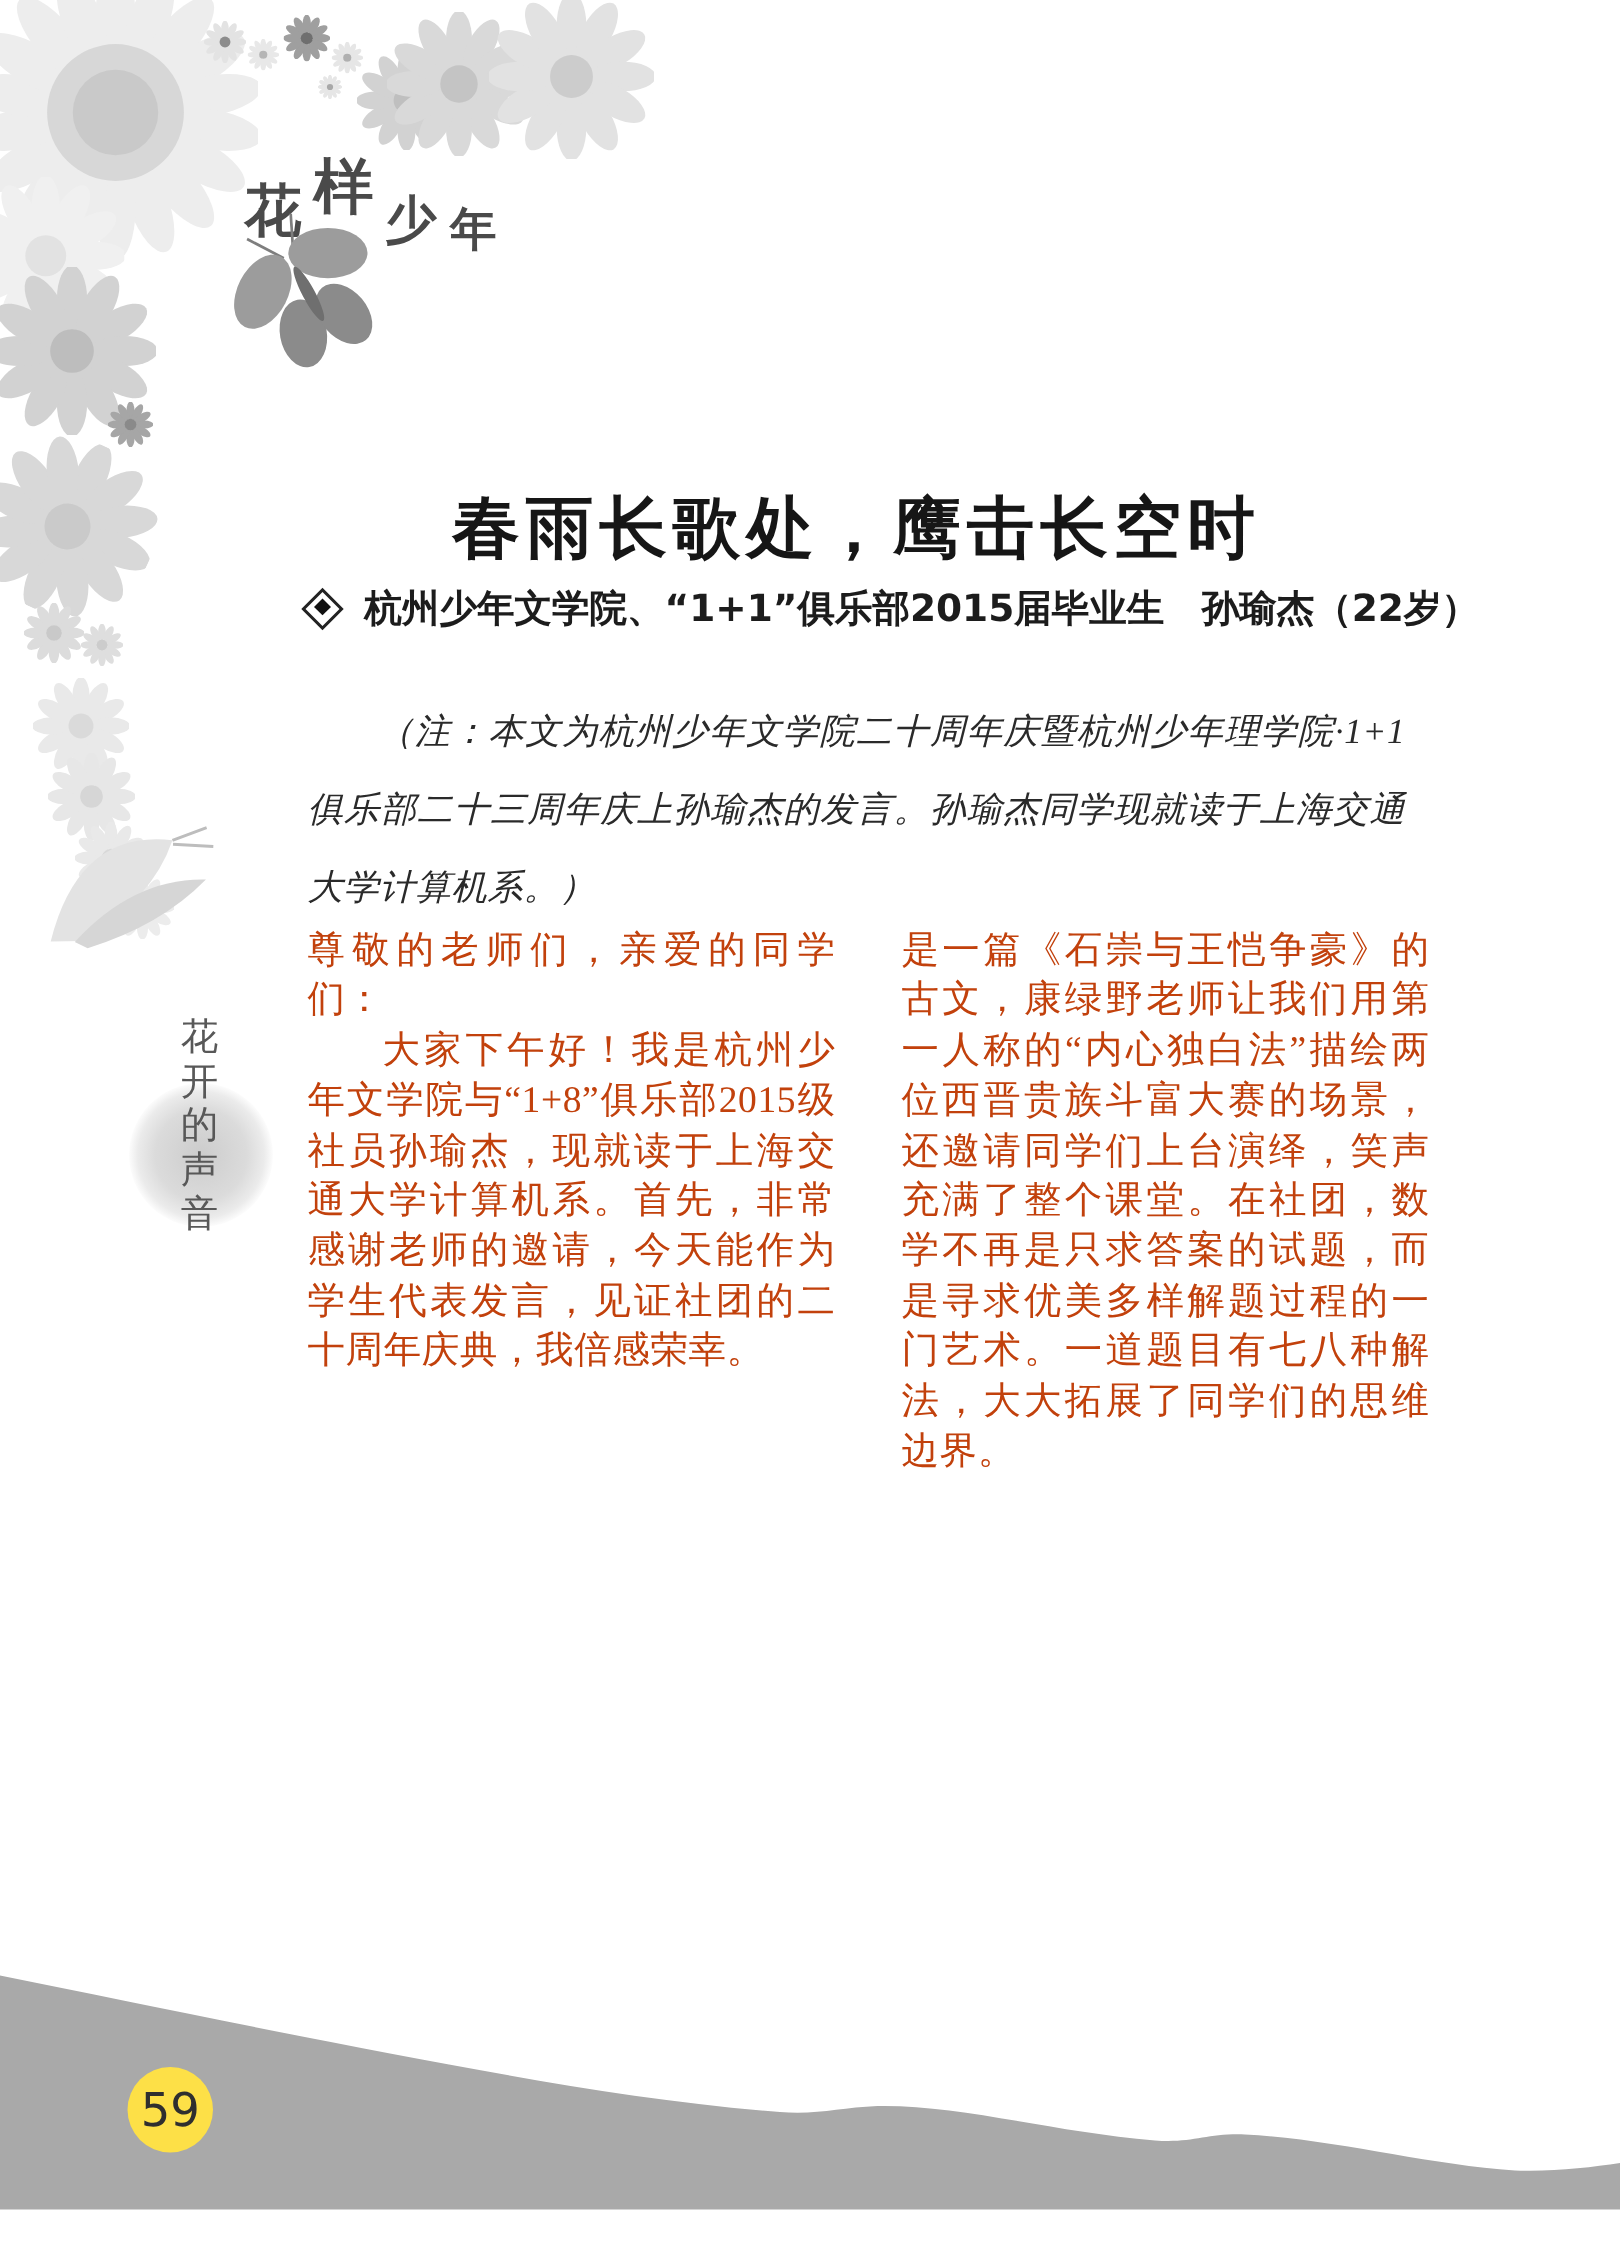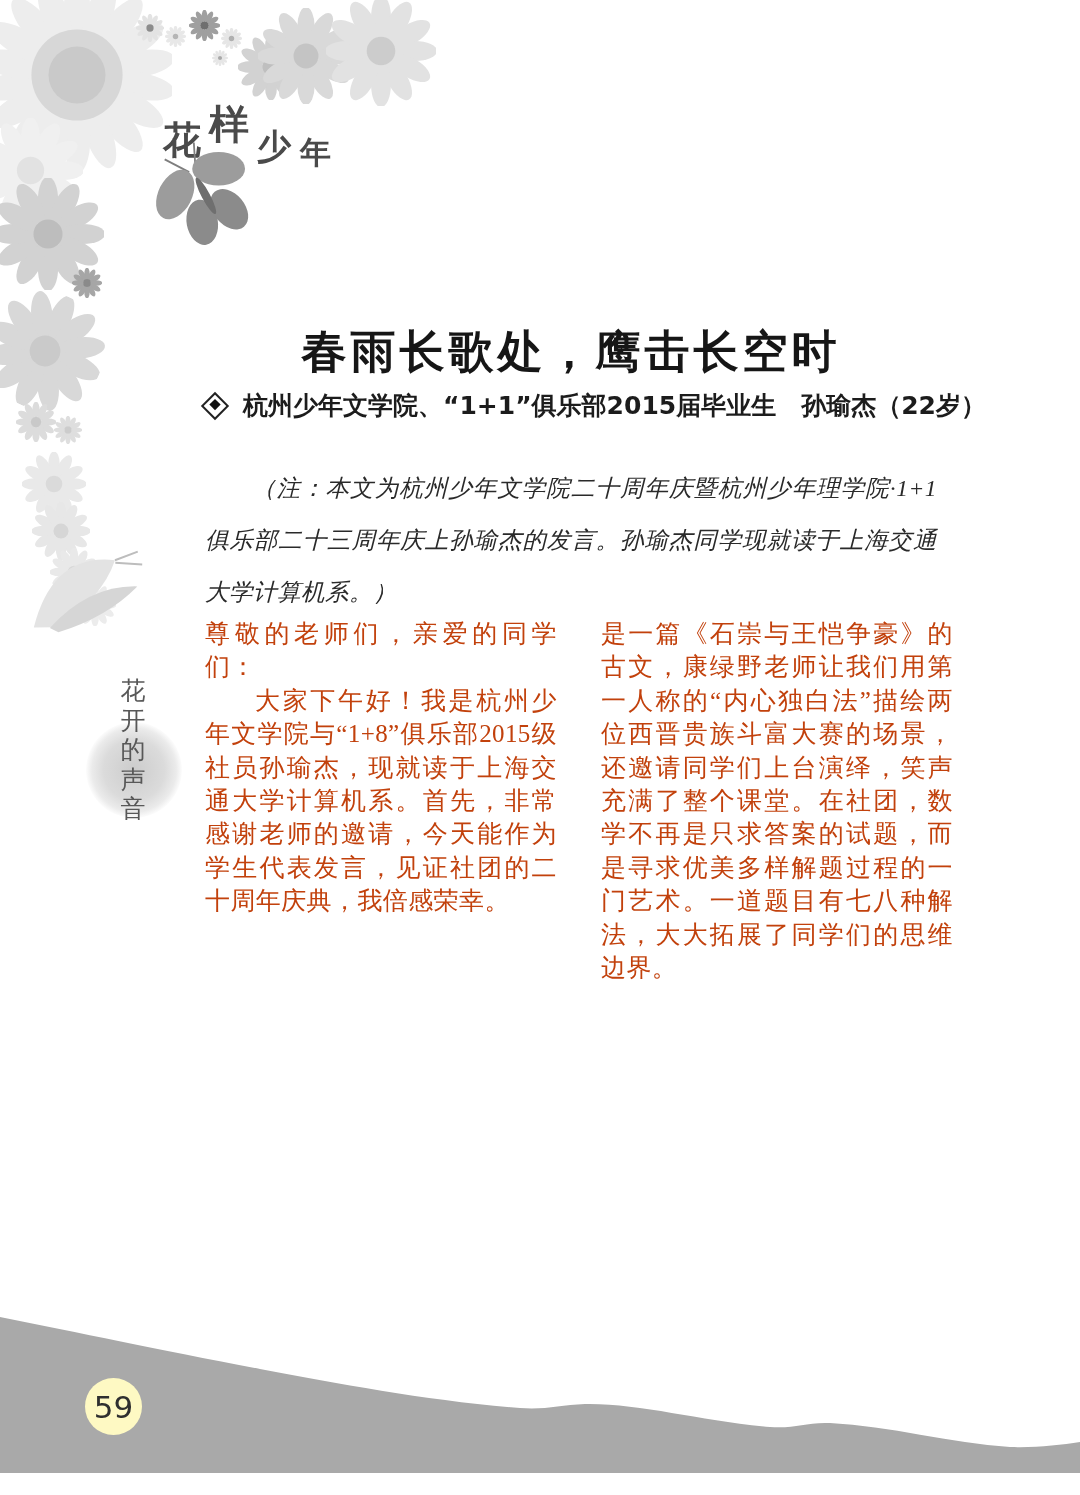--- a/index.html
+++ b/index.html
@@ -39,21 +39,21 @@
   
   .sidebar-flower{position:absolute;left:86px;top:722px;width:96px;height:96px;border-radius:50%;
       background:radial-gradient(circle,#cccccc 0%,#dbdbdb 45%,#ebebeb 62%,rgba(255,255,255,0) 72%);}
   .sidebar-text{position:absolute;left:118px;top:676px;width:30px;text-align:center;
       font-family:"DejaVu Sans","Liberation Sans",sans-serif;font-size:25px;color:#585858;}
   .sidebar-text div{height:29.5px;line-height:29.5px;}
 
   
   .wave-wrap{position:absolute;left:0;top:1305px;width:1080px;height:190px;}
   .page-circle{position:absolute;left:85px;top:1378px;width:57px;height:57px;border-radius:50%;
-      background:#fef9c3;display:flex;align-items:center;justify-content:center;z-index:5;
+      background:#fde047;display:flex;align-items:center;justify-content:center;z-index:5;
       font-family:"DejaVu Sans","Liberation Sans",sans-serif;font-size:31px;color:#2f2f2f;}
 </style>
 </head>
 <body>
 
 <div class="page">
 
   <svg width="0" height="0" style="position:absolute">
     <defs>
       <symbol id="daisy" viewBox="-50 -50 100 100">

